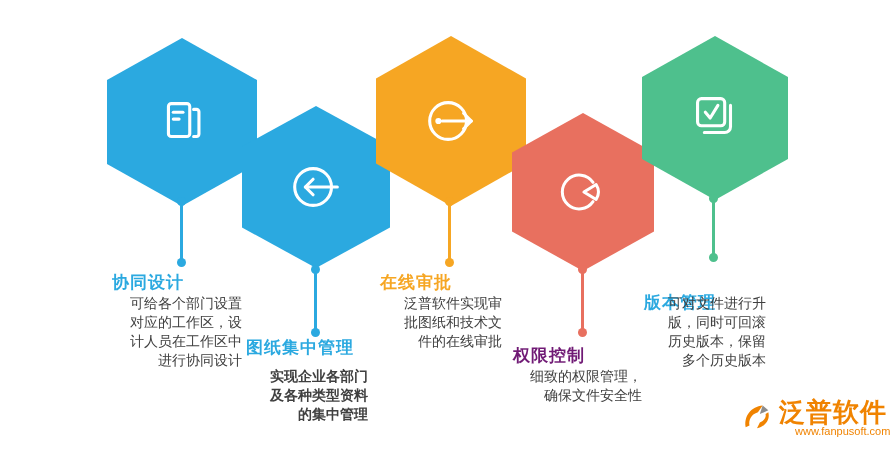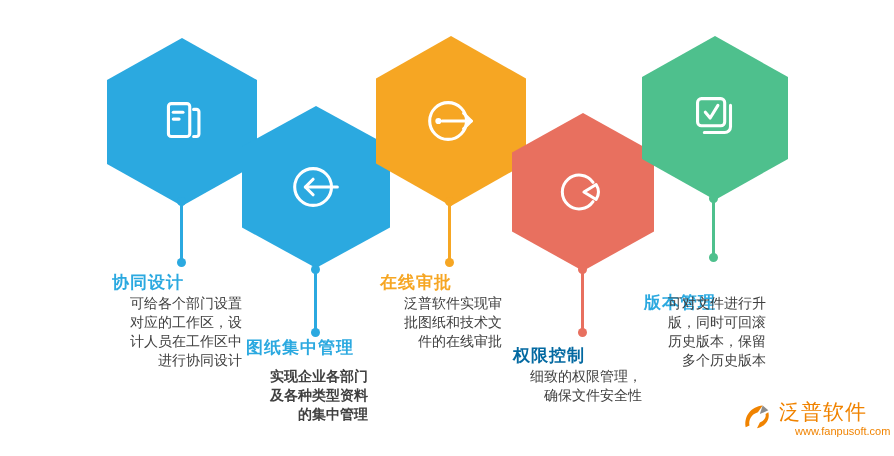--- a/index.html
+++ b/index.html
@@ -45,21 +45,21 @@
   .f4 .title     { left:513px; top:344px; width:140px; }
   .f4 .desc      { left:524px; top:367px; width:118px; }
   
   .f5 .hex       { left:642px; top:36px;  width:146px; height:164px; }
   .f5 .connector { left:709px; top:194px; height:68px; }
   .f5 .title     { left:644px; top:271px; width:140px;margin-top:20px; }
   .f5 .desc      { left:662px; top:294px; width:104px; }
 
   
   .logo { position:absolute; left:740px; top:400px; display:flex; align-items:flex-start; gap:5px; }
-  .logo-name { font-size:21px; font-weight:normal; line-height:24px; letter-spacing:1px; }
+  .logo-name { font-size:26px; font-weight:bold; line-height:24px; letter-spacing:1px; }
   .logo-url  { font-size:11px; line-height:14px; text-align:right;margin-left:16px; }
 </style>
 </head>
 <body>
 
 <div class="stage">
 
   <div class="f1" style="--c: #2BA9E0;">
     <div class="hex">
       <svg width="62" height="62" viewBox="0 0 64 64">
@@ -110,21 +110,21 @@
   <div class="f4" style="--c: #E8705F;">
     <div class="hex">
       <svg width="60" height="60" viewBox="0 0 64 64">
         <path d="M42.7 21.7 A18 18 0 1 0 42.7 42.3"></path>
         <path d="M33 32 L46 24 A15 15 0 0 1 46 40 Z"></path>
       </svg>
     </div>
     <div class="connector">
         <div class="line"></div>
       </div>
-    <div class="title" style="color: #0369a1;">权限控制</div>
+    <div class="title" style="color: #701a75;">权限控制</div>
     <div class="desc">细致的权限管理，确保文件安全性</div>
   </div>
 
   <div class="f5" style="--c: #4EC08D;">
     <div class="hex">
       <svg width="62" height="62" viewBox="0 0 64 64">
         <rect x="14" y="12" width="28" height="28" rx="4"></rect>
         <path d="M48 19 v22 a6 6 0 0 1 -6 6 H21"></path>
         <polyline points="22,26 27,32 35,19"></polyline>
       </svg>

